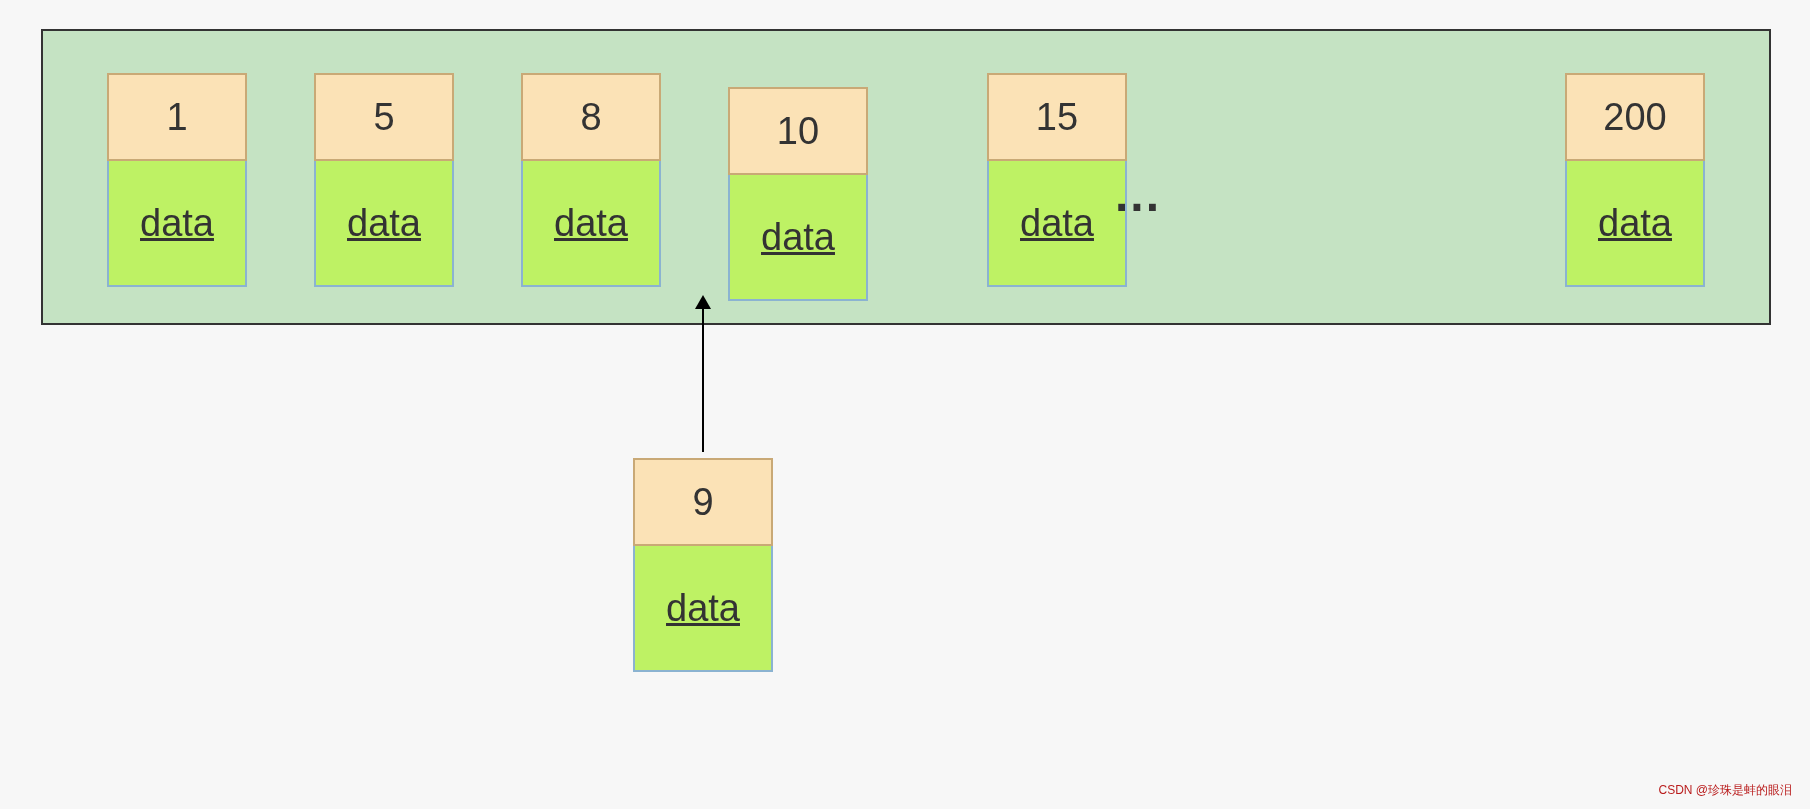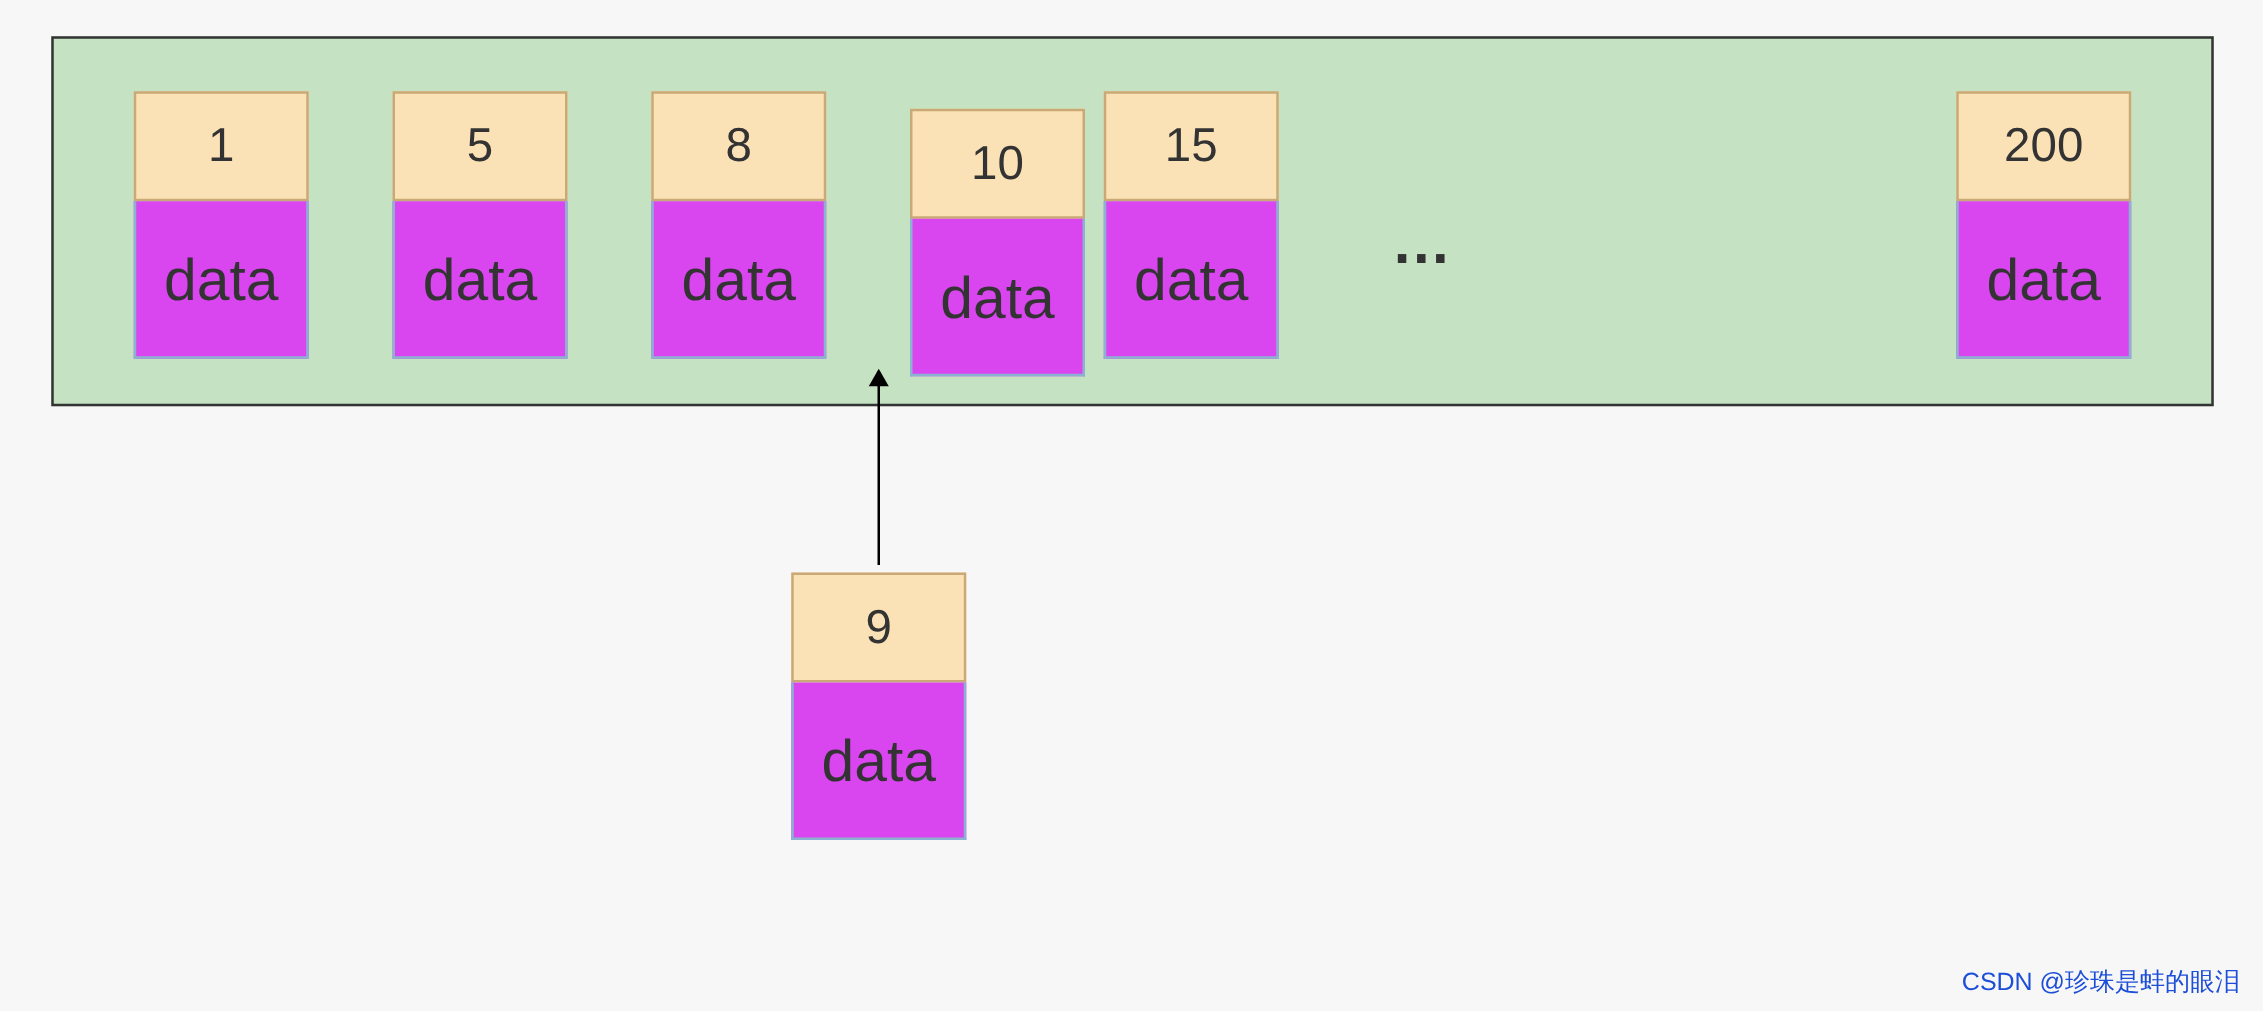--- a/index.html
+++ b/index.html
@@ -32,28 +32,29 @@
       background: #fbe2b6;
       border: 2px solid #c9a976;
       display: flex;
       align-items: center;
       justify-content: center;
       font-size: 38px;
       color: #333;
     }
     .node-data {
       height: 126px;
-      background: #d946ef;
+      background: #bef264;
       border: 2px solid #8bb3d1;
       border-top: none;
       display: flex;
       align-items: center;
       justify-content: center;
-      font-size: 47px;
+      font-size: 38px;
       color: #333;
+      text-decoration: underline;
     }
     .ellipsis {
       position: absolute;
       font-size: 48px;
       font-weight: bold;
       color: #333;
       letter-spacing: 2px;
     }
     .arrow {
       position: absolute;
@@ -72,22 +73,22 @@
       border-bottom: 14px solid #000;
     }
     .insert-node {
       position: absolute;
       width: 140px;
     }
     .watermark {
       position: absolute;
       right: 18px;
       bottom: 10px;
-      font-size: 20px;
-      color: #1d4ed8;
+      font-size: 12px;
+      color: #b91c1c;
     }
   </style>
 </head>
 <body>
 
 <div class="container">
   <div class="node" style="left:64px; top:42px;">
     <div class="node-key">1</div>
     <div class="node-data">data</div>
   </div>
@@ -96,21 +97,21 @@
     <div class="node-data">data</div>
   </div>
   <div class="node" style="left:478px; top:42px;">
     <div class="node-key">8</div>
     <div class="node-data">data</div>
   </div>
   <div class="node" style="left:685px; top:56px;">
     <div class="node-key">10</div>
     <div class="node-data">data</div>
   </div>
-  <div class="node" style="left:840px; top:42px;">
+  <div class="node" style="left:944px; top:42px;">
     <div class="node-key">15</div>
     <div class="node-data">data</div>
   </div>
   <div class="ellipsis" style="left:1072px; top:136px;">...</div>
   <div class="node" style="left:1522px; top:42px;">
     <div class="node-key">200</div>
     <div class="node-data">data</div>
   </div>
 </div>
 

